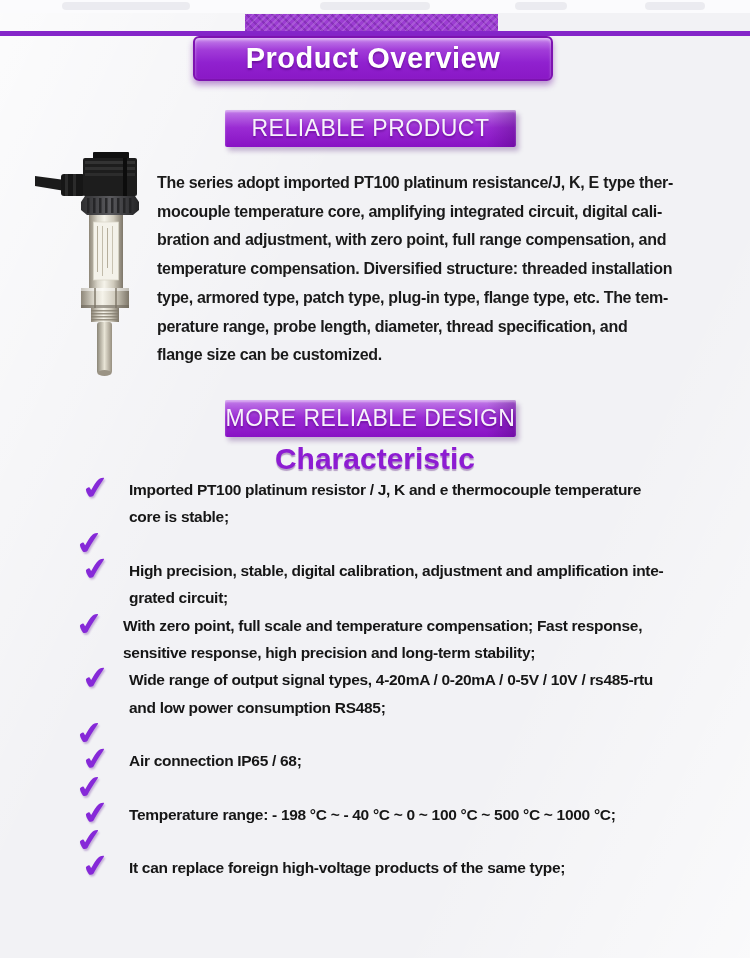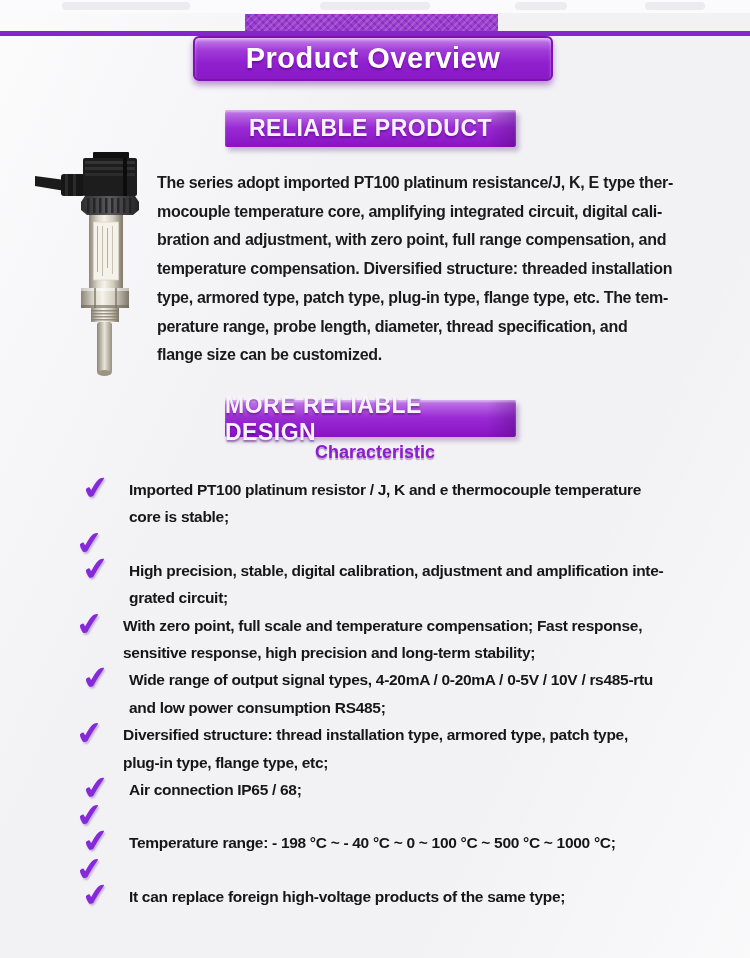--- a/index.html
+++ b/index.html
@@ -43,37 +43,37 @@
 
   .banner{
     position:absolute;left:225px;width:291px;height:37px;border-radius:2px;
     background:
       linear-gradient(90deg, rgba(0,0,0,0) 90%, rgba(70,0,110,.35) 100%),
       linear-gradient(180deg,#c27de9 0%,#9a2bd3 48%,#8812c4 100%);
     box-shadow:3px 4px 5px rgba(70,10,110,.28), inset 0 2px 2px rgba(255,255,255,.4);
     display:flex;align-items:center;justify-content:center;
   }
   .banner span{
-    font-size:23px;font-weight:700;color:#f7f2fb;letter-spacing:.5px;
+    font-size:23px;font-weight:400;color:#f7f2fb;letter-spacing:.5px;
     text-shadow:0 2px 2px rgba(80,0,120,.5);
   }
   .banner-reliable{top:110px;}
   .banner-special{top:400px;}
 
   .product-figure{position:absolute;left:35px;top:150px;width:140px;height:228px;}
 
   .overview-text{
     position:absolute;left:157px;top:169px;width:583px;
     font-size:16px;font-weight:700;letter-spacing:-.3px;
     line-height:28.7px;white-space:pre-line;color:var(--text,#1a1a1a);
   }
 
   .characteristic{
     position:absolute;left:0;top:442px;width:750px;text-align:center;
-    font-size:18px;font-weight:700;color:#8d1cd2;
+    font-size:30px;font-weight:700;color:#8d1cd2;
     text-shadow:0 2px 1px rgba(70,0,110,.35);
   }
 
   .features{position:absolute;left:76px;top:476px;width:650px;}
   .feat-row{display:flex;align-items:flex-start;}
   .check{
     flex:0 0 47px;width:47px;
     font-family:"DejaVu Sans", sans-serif;
     font-size:32px;line-height:30px;
     color:var(--check,#8629d8);
@@ -217,22 +217,20 @@
       <span class="feat-text">With zero point, full scale and temperature compensation; Fast response,
 sensitive response, high precision and long-term stability;</span>
     </div>
     <div class="feat-row">
       <span class="check">✔</span>
       <span class="feat-text">Wide range of output signal types, 4-20mA / 0-20mA / 0-5V / 10V / rs485-rtu
 and low power consumption RS485;</span>
     </div>
     <div class="feat-row">
       <span class="check">✔</span>
-      <span class="feat-text">Diversified structure: thread installation type, armored type, patch type,
-plug-in type, flange type, etc;</span>
     </div>
     <div class="feat-row">
       <span class="check">✔</span>
       <span class="feat-text">Air connection IP65 / 68;</span>
     </div>
     <div class="feat-row">
       <span class="check">✔</span>
     </div>
     <div class="feat-row">
       <span class="check">✔</span>

